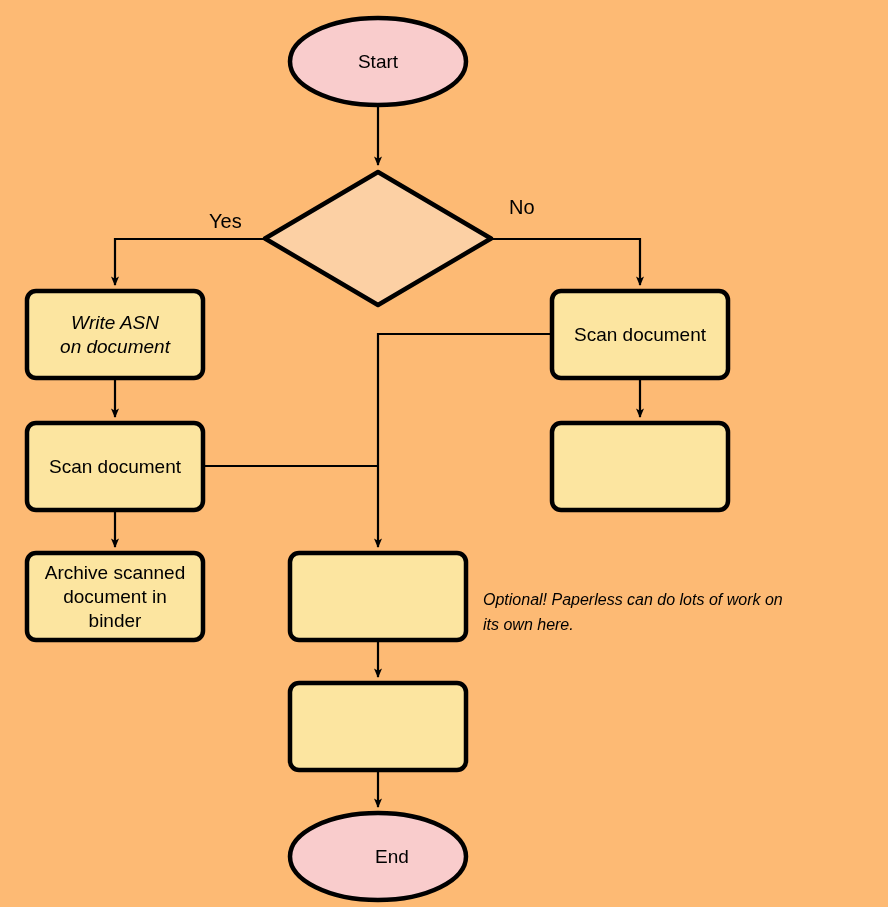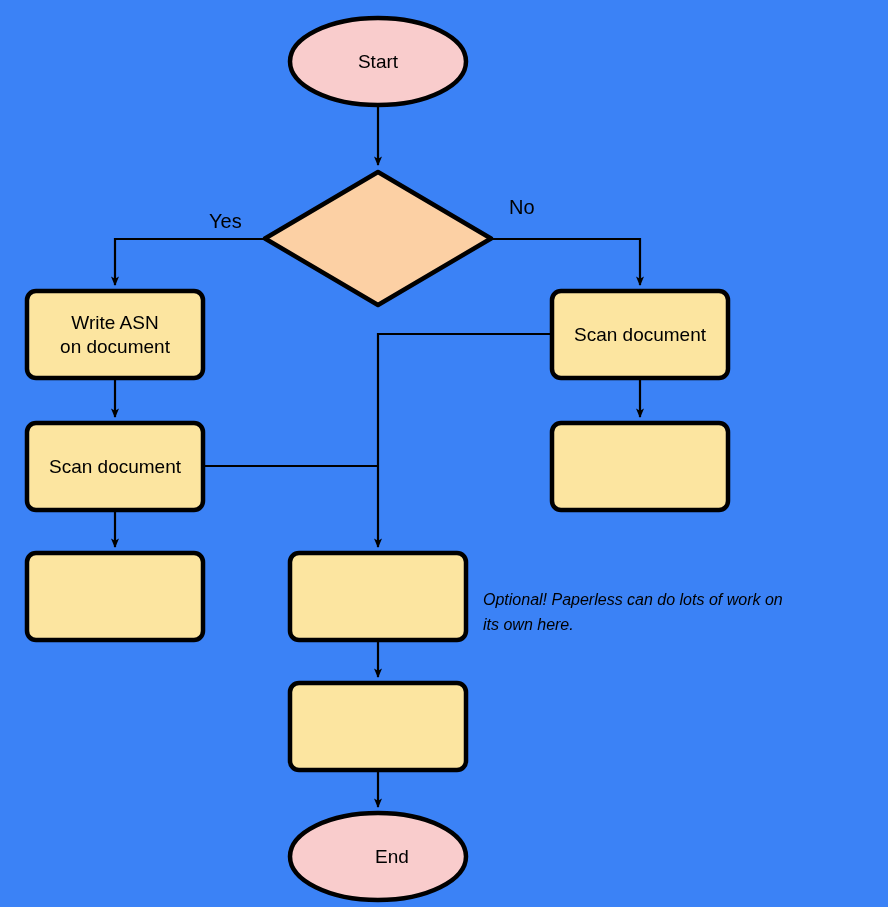--- a/index.html
+++ b/index.html
@@ -7,21 +7,21 @@
     padding: 0;
     background: #ffffff;
   }
   body {
     font-family: "Liberation Sans", sans-serif;
   }
   #flowchart-root {
     position: relative;
     width: 888px;
     height: 907px;
-    background: #3b82f6;
+    background: #fdba74;
     overflow: hidden;
   }
   #flow-svg {
     position: absolute;
     left: 0;
     top: 0;
     width: 888px;
     height: 907px;
   }
   .node-label {
@@ -103,25 +103,28 @@
     <rect x="290" y="553" width="176" height="87" rx="9" ry="9" fill="#fce5a0" stroke="#000000" stroke-width="4.5"></rect>
 
     <rect x="290" y="683" width="176" height="87" rx="9" ry="9" fill="#fce5a0" stroke="#000000" stroke-width="4.5"></rect>
 
     <ellipse cx="378" cy="856.5" rx="88" ry="43.5" fill="#f9cccc" stroke="#000000" stroke-width="4.5"></ellipse>
   </svg>
 
   <div class="node-label" style="left:290px; top:18px; width:176px; height:87px;">Start</div>
 
 
-  <div class="node-label" style="left:27px; top:291px; width:176px; height:87px;">Write ASN
+  <div class="node-label" style="left:27px; top:291px; width:176px; height:87px;font-style:italic;">Write ASN
 on document</div>
 
   <div class="node-label" style="left:27px; top:423px; width:176px; height:87px;">Scan document</div>
 
+  <div class="node-label" style="left:27px; top:553px; width:176px; height:87px;">Archive scanned
+document in
+binder</div>
 
   <div class="node-label" style="left:552px; top:291px; width:176px; height:87px;">Scan document</div>
 
 
 
 
   <div class="node-label" style="left:304px; top:813px; width:176px; height:87px;">End</div>
 
   <div class="edge-label" style="left:209px; top:211px;">Yes</div>
 

